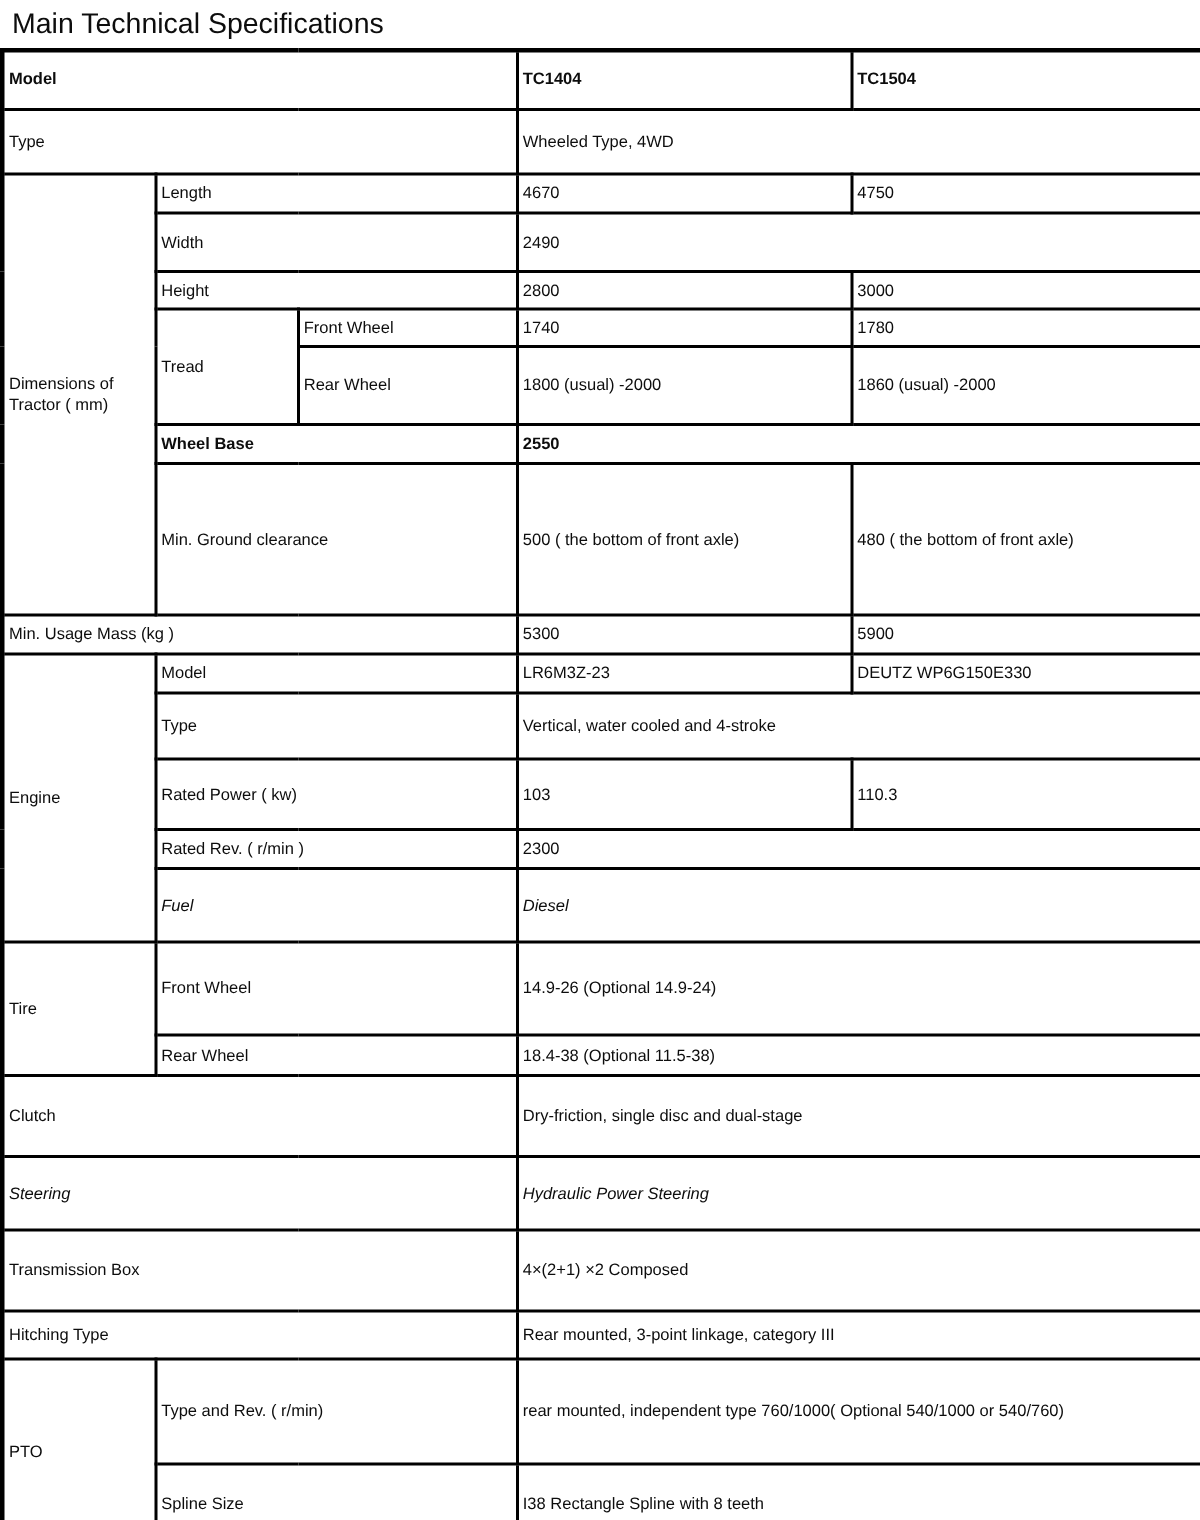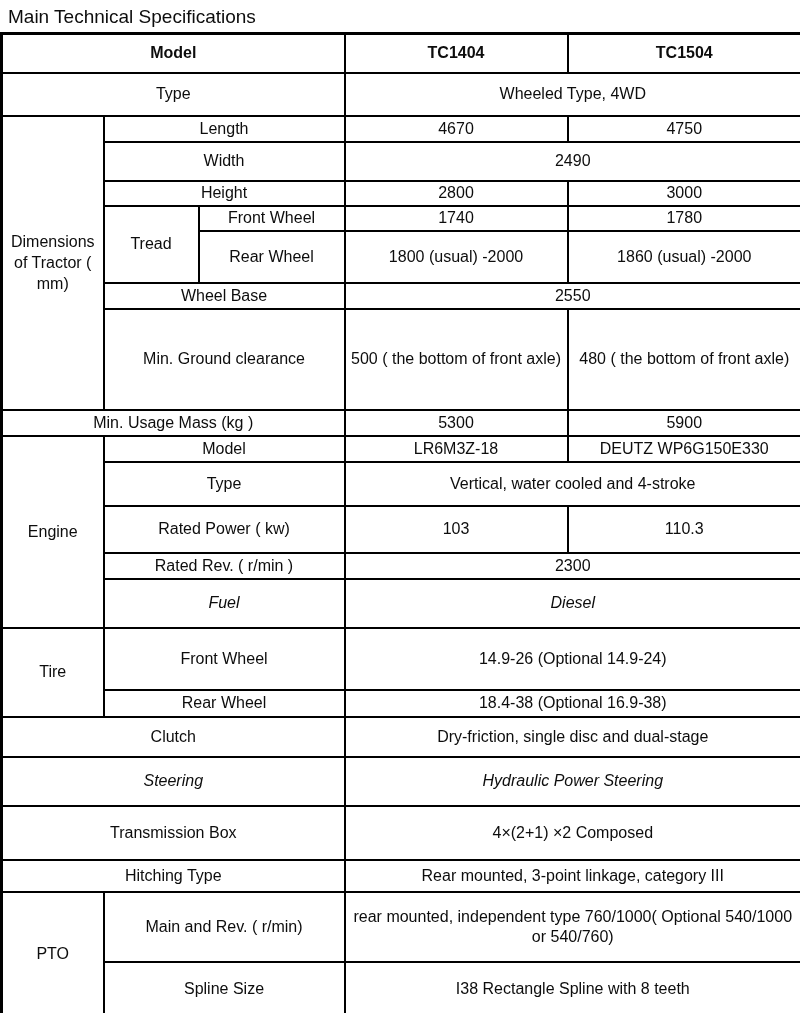--- a/index.html
+++ b/index.html
@@ -22,24 +22,23 @@
     color: #0d0d0d;
   }
   table.spec-table {
     border-collapse: collapse;
     table-layout: fixed;
     width: 800px;
     border: 3px solid #000000;
   }
   table.spec-table td {
     border: 2px solid #000000;
-    text-align: center;
     vertical-align: middle;
     padding: 1px 3px;
-    font-size: 16px;
+    font-size: 11px;
     line-height: 1.3;
     word-wrap: break-word;
     color: #0d0d0d;
   }
   table.spec-table td.bold {
     font-weight: bold;
   }
 </style>
 </head>
 <body>
@@ -83,38 +82,38 @@
           <td rowspan="2">Tread</td>
           <td>Front Wheel</td>
           <td>1740</td>
           <td>1780</td>
         </tr>
         <tr style="height: 52px;">
           <td>Rear Wheel</td>
           <td>1800 (usual) -2000</td>
           <td>1860 (usual) -2000</td>
         </tr>
-        <tr style="height: 26px;">
+        <tr style="height: 26px; font-weight: bold;">
           <td colspan="2">Wheel Base</td>
           <td colspan="2">2550</td>
         </tr>
         <tr style="height: 101px;">
           <td colspan="2">Min. Ground clearance</td>
           <td>500 ( the bottom of front axle)</td>
           <td>480 ( the bottom of front axle)</td>
         </tr>
         <tr style="height: 26px;">
           <td colspan="3">Min. Usage Mass (kg )</td>
           <td>5300</td>
           <td>5900</td>
         </tr>
         <tr style="height: 26px;">
           <td rowspan="5">Engine</td>
           <td colspan="2">Model</td>
-          <td>LR6M3Z-18</td>
+          <td>LR6M3Z-23</td>
           <td>DEUTZ WP6G150E330</td>
         </tr>
         <tr style="height: 44px;">
           <td colspan="2">Type</td>
           <td colspan="2">Vertical, water cooled and 4-stroke</td>
         </tr>
         <tr style="height: 47px;">
           <td colspan="2">Rated Power ( kw)</td>
           <td>103</td>
           <td>110.3</td>
@@ -127,41 +126,41 @@
           <td colspan="2">Fuel</td>
           <td colspan="2">Diesel</td>
         </tr>
         <tr style="height: 62px;">
           <td rowspan="2">Tire</td>
           <td colspan="2">Front Wheel</td>
           <td colspan="2">14.9-26 (Optional 14.9-24)</td>
         </tr>
         <tr style="height: 27px;">
           <td colspan="2">Rear Wheel</td>
-          <td colspan="2">18.4-38 (Optional 16.9-38)</td>
+          <td colspan="2">18.4-38 (Optional 11.5-38)</td>
         </tr>
-        <tr style="height: 40px;">
+        <tr style="height: 54px;">
           <td colspan="3">Clutch</td>
           <td colspan="2">Dry-friction, single disc and dual-stage</td>
         </tr>
         <tr style="height: 49px; font-style: italic;">
           <td colspan="3">Steering</td>
           <td colspan="2">Hydraulic Power Steering</td>
         </tr>
         <tr style="height: 54px;">
           <td colspan="3">Transmission Box</td>
           <td colspan="2">4×(2+1) ×2 Composed</td>
         </tr>
         <tr style="height: 32px;">
           <td colspan="3">Hitching Type</td>
           <td colspan="2">Rear mounted, 3-point linkage, category III</td>
         </tr>
         <tr style="height: 70px;">
           <td rowspan="2">PTO</td>
-          <td colspan="2">Main and Rev. ( r/min)</td>
+          <td colspan="2">Type and Rev. ( r/min)</td>
           <td colspan="2">rear mounted, independent type 760/1000( Optional 540/1000 or 540/760)</td>
         </tr>
         <tr style="height: 55px;">
           <td colspan="2">Spline Size</td>
           <td colspan="2">I38 Rectangle Spline with 8 teeth</td>
         </tr>
       </tbody>
   </table>
 </div>
 

